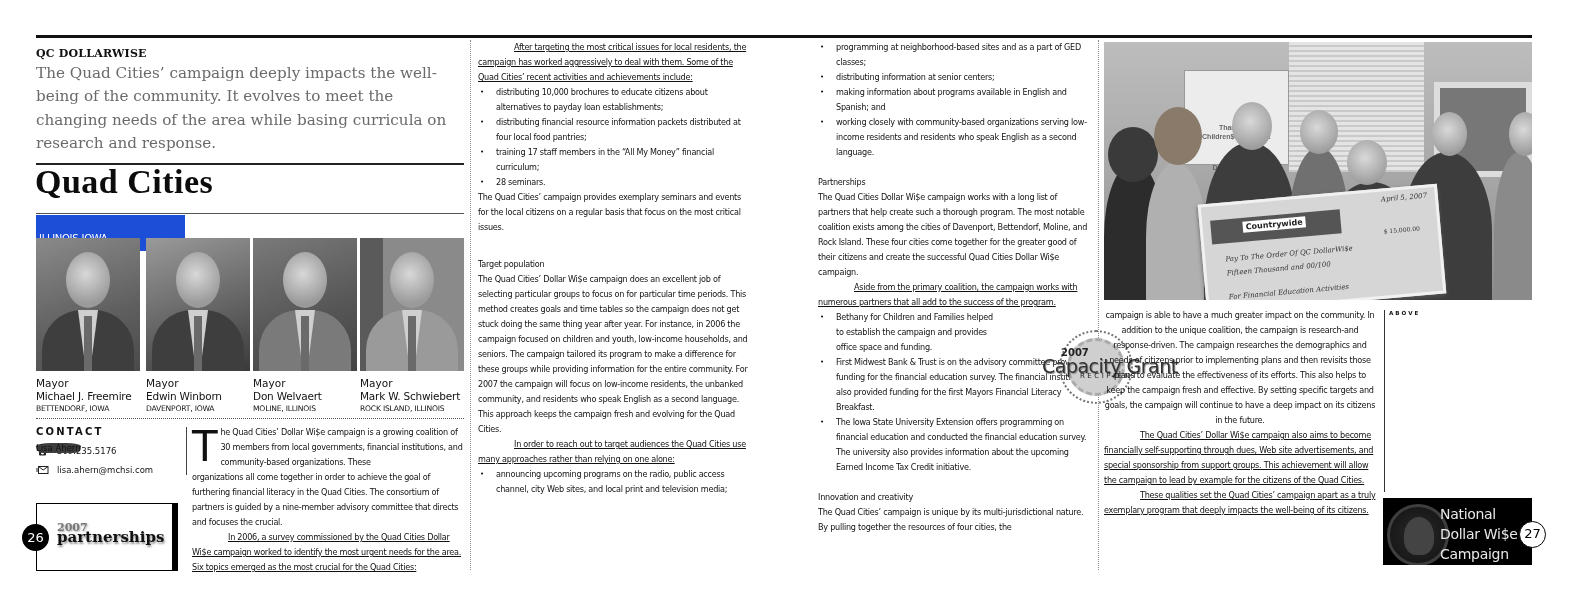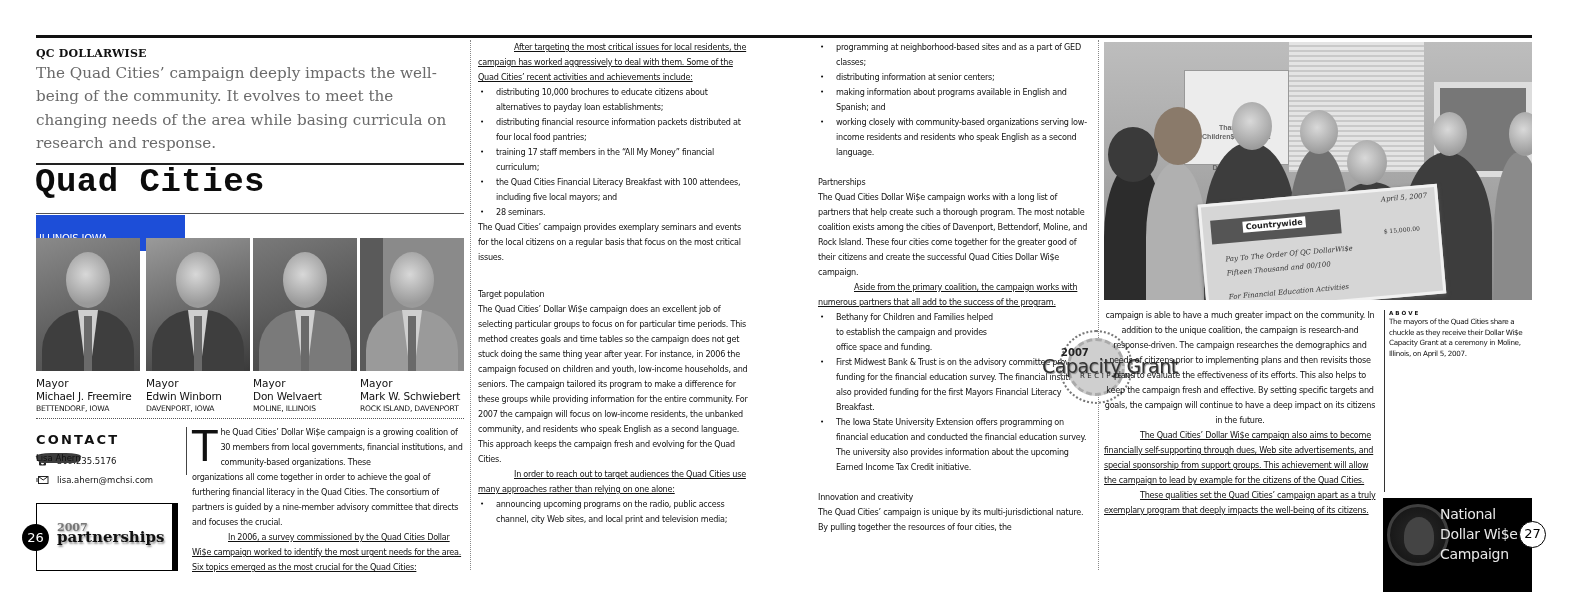--- a/index.html
+++ b/index.html
@@ -5,38 +5,38 @@
   * { box-sizing: border-box; margin: 0; padding: 0; }
   html, body { width: 1584px; height: 612px; background: #ffffff; overflow: hidden; }
   body { position: relative; font-family: "Liberation Sans", sans-serif; color: #111; }
 
   .topbar { position: absolute; left: 36px; top: 35px; width: 1496px; height: 3px; background: #111; }
 
   
   .kicker { position: absolute; left: 36px; top: 47px; font-family: "DejaVu Serif", serif; font-weight: bold; font-size: 11px; letter-spacing: 0.2px; }
   .deck { position: absolute; left: 36px; top: 62px; width: 430px; font-family: "DejaVu Serif", serif; font-size: 15.2px; line-height: 23.4px; color: #6a6a6a; }
   .rule1 { position: absolute; left: 36px; top: 163px; width: 428px; height: 2px; background: #222; }
-  .title { position: absolute; left: 35px; top: 163px; font-family: Liberation Mono, monospace; font-weight: bold; font-size: 34px; letter-spacing: 0.5px; color: #0c0c0c; }
+  .title { position: absolute; left: 35px; top: 163px; font-family: Liberation Serif, serif; font-weight: bold; font-size: 34px; letter-spacing: 0.5px; color: #0c0c0c; }
   .rule2 { position: absolute; left: 36px; top: 213px; width: 428px; height: 1px; background: #555; }
   .statebar { position: absolute; left: 36px; top: 215px; width: 149px; height: 17px; background: #1d4ed8; color: #fff; font-family: "DejaVu Sans", sans-serif; font-size: 10px; padding: 18px 3px; letter-spacing: -0.3px; }
 
   .mayors { position: absolute; left: 36px; top: 238px; width: 448px; height: 180px; }
   .mayor { position: absolute; top: 0; width: 104px; }
   .mayor .photo { width: 104px; height: 133px; background: linear-gradient(160deg, #8a8a8a 0%, #5f5f5f 60%, #4a4a4a 100%); position: relative; overflow: hidden; }
   .mayor .photo .head { position: absolute; left: 30px; top: 14px; width: 44px; height: 56px; border-radius: 50%; background: radial-gradient(circle at 45% 40%, #d8d8d8, #9a9a9a 70%); }
   .mayor .photo .body { position: absolute; left: 6px; top: 72px; width: 92px; height: 70px; border-radius: 40px 40px 0 0; background: #3e3e3e; }
   .mayor .photo .shirt { position: absolute; left: 42px; top: 72px; width: 20px; height: 62px; background: #cfcfcf; clip-path: polygon(0 0, 100% 0, 60% 100%, 40% 100%); }
   .mayor .photo .tie { position: absolute; left: 48px; top: 78px; width: 8px; height: 56px; background: #6a6a6a; }
   .mayor .role { font-family: "DejaVu Sans", sans-serif; font-size: 10.5px; margin-top: 6px; line-height: 13px; }
   .mayor .name { font-family: "DejaVu Sans", sans-serif; font-size: 10.5px; line-height: 13px; letter-spacing: -0.2px; white-space: nowrap; }
   .mayor .city { font-family: "DejaVu Sans", sans-serif; font-size: 7.6px; line-height: 11px; letter-spacing: -0.2px; white-space: nowrap; }
   .dotrule { position: absolute; left: 36px; top: 418px; width: 428px; border-top: 1px dotted #555; }
 
   .contact { position: absolute; left: 36px; top: 422px; width: 145px; font-family: "DejaVu Sans", sans-serif; }
-  .contact .lbl { font-size: 13px; font-weight: bold; letter-spacing: 2.2px; margin-top: 10px; }
+  .contact .lbl { font-size: 10px; font-weight: bold; letter-spacing: 2.2px; margin-top: 4px; }
   .contact .person { font-size: 8.5px; margin-top: 6px; }
   .contact .row { font-size: 8.5px; margin-top: 9px; display: flex; align-items: center; gap: 8px; }
   .contact .ico { width: 13px; height: 10px; display: inline-block; }
   .vrule-contact { position: absolute; left: 186px; top: 427px; width: 1px; height: 48px; background: #444; }
 
   .footer-left { position: absolute; left: 36px; top: 503px; width: 142px; height: 68px; border: 1px solid #000; border-right: 6px solid #000; }
   .page-num-left { position: absolute; left: 22px; top: 524px; width: 27px; height: 27px; border-radius: 50%; background: #000; color: #fff; font-family: "DejaVu Sans", sans-serif; font-size: 13px; text-align: center; line-height: 27px; }
   .footer-year { position: absolute; left: 57px; top: 521px; font-family: "DejaVu Serif", serif; font-weight: bold; font-size: 11px; color: #777; text-shadow: 1px 1px 2px #aaa; }
   .footer-word { position: absolute; left: 57px; top: 528px; font-family: "DejaVu Serif", serif; font-weight: bold; font-size: 15px; color: #111; text-shadow: 1px 2px 2px #999; }
 
@@ -69,21 +69,21 @@
   .check { position: absolute; left: 98px; top: 152px; width: 240px; height: 110px; background: #d6d6d6; border: 3px solid #f1f1f1; transform: rotate(-5deg); box-shadow: 0 2px 4px #555; }
   .check-band { position: absolute; left: 8px; top: 14px; width: 130px; height: 24px; background: #555; }
   .check-logo { position: absolute; left: 40px; top: 18px; background: #fff; font-family: "DejaVu Sans", sans-serif; font-size: 8px; font-weight: bold; padding: 1px 3px; color: #222; }
   .check-line { position: absolute; font-family: "DejaVu Serif", serif; font-style: italic; font-size: 7px; color: #333; }
 
   .caption-rule { position: absolute; left: 1384px; top: 310px; width: 1px; height: 182px; background: #333; }
   .caption { position: absolute; left: 1389px; top: 310px; width: 146px; font-family: "DejaVu Sans", sans-serif; }
   .caption .lbl { font-size: 5.6px; font-weight: bold; letter-spacing: 2px; }
   .caption .txt { font-size: 7.2px; line-height: 10.5px; letter-spacing: -0.35px; margin-top: 1px; }
 
-  .footer-right { position: absolute; left: 1383px; top: 498px; width: 149px; height: 94px; background: #000; overflow: hidden; }
+  .footer-right { position: absolute; left: 1383px; top: 498px; width: 149px; height: 67px; background: #000; overflow: hidden; }
   .seal { position: absolute; left: 4px; top: 6px; width: 62px; height: 62px; border-radius: 50%; border: 3px solid #3e3e3e; background: radial-gradient(circle, #2a2a2a, #111); }
   .seal-inner { position: absolute; left: 14px; top: 10px; width: 30px; height: 38px; background: #444; border-radius: 50% 50% 40% 40%; }
   .footer-right .ftxt { position: absolute; left: 57px; top: 6px; color: #e8e8e8; font-family: "DejaVu Sans", sans-serif; font-size: 14px; line-height: 20px; letter-spacing: -0.3px; }
   .page-num-right { position: absolute; left: 1519px; top: 521px; width: 27px; height: 27px; border-radius: 50%; background: #fff; border: 1.5px solid #000; color: #000; font-family: "DejaVu Sans", sans-serif; font-size: 13px; text-align: center; line-height: 24px; }
 
   .badge { position: absolute; left: 1044px; top: 322px; width: 90px; height: 90px; }
   .badge-circle { position: absolute; left: 15px; top: 8px; width: 74px; height: 74px; border-radius: 50%; border: 2px dotted #777; }
   .badge-fill { position: absolute; left: 23px; top: 16px; width: 58px; height: 58px; border-radius: 50%; background: #cfcfcf; border: 3px dashed #aaa; }
   .badge-year { position: absolute; left: 17px; top: 25px; font-family: "DejaVu Sans", sans-serif; font-weight: bold; font-size: 10px; color: #222; }
   .badge-main { position: absolute; left: -2px; top: 33px; font-family: "DejaVu Sans", sans-serif; font-size: 19px; color: #333; white-space: nowrap; letter-spacing: -0.5px; text-shadow: 1px 1px 1px #888; }
@@ -137,21 +137,21 @@
   </div>
   <div class="mayor" style="left:324px">
     <div class="photo" style="background:linear-gradient(90deg,#5a5a5a 0 22%,#8a8a8a 22%)">
         <div class="body" style="background:#9a9a9a"></div>
         <div class="shirt"></div>
         <div class="tie"></div>
         <div class="head"></div>
       </div>
     <div class="role">Mayor</div>
     <div class="name">Mark W. Schwiebert</div>
-    <div class="city">ROCK ISLAND, DAVENPORT</div>
+    <div class="city">ROCK ISLAND, ILLINOIS</div>
   </div>
 </div>
 <div class="dotrule"></div>
 
 <div class="contact">
   <div class="lbl">CONTACT</div>
   <div class="person">Lisa Ahern</div>
   <div class="row">
     <span class="ico">
       <svg width="13" height="10" viewBox="0 0 13 10">
@@ -189,21 +189,20 @@
 </div>
 
 <div class="vdot" style="left:470px; top:40px; height:530px;"></div>
 
 <div class="col col2">
   <p class="indent">After targeting the most critical issues for local residents, the campaign has worked aggressively to deal with them. Some of the Quad Cities’ recent activities and achievements include:</p>
   <ul>
     <li>distributing 10,000 brochures to educate citizens about alternatives to payday loan establishments;</li>
     <li>distributing financial resource information packets distributed at four local food pantries;</li>
     <li>training 17 staff members in the “All My Money” financial curriculum;</li>
-    <li>the Quad Cities Financial Literacy Breakfast with 100 attendees, including five local mayors; and</li>
     <li>28 seminars.</li>
   </ul>
   <p>The Quad Cities’ campaign provides exemplary seminars and events for the local citizens on a regular basis that focus on the most critical issues.</p>
   <p class="head" style="margin-top:22px">Target population</p>
   <p>The Quad Cities’ Dollar Wi$e campaign does an excellent job of selecting particular groups to focus on for particular time periods. This method creates goals and time tables so the campaign does not get stuck doing the same thing year after year. For instance, in 2006 the campaign focused on children and youth, low-income households, and seniors. The campaign tailored its program to make a difference for these groups while providing information for the entire community. For 2007 the campaign will focus on low-income residents, the unbanked community, and residents who speak English as a second language. This approach keeps the campaign fresh and evolving for the Quad Cities.</p>
   <p class="indent">In order to reach out to target audiences the Quad Cities use many approaches rather than relying on one alone:</p>
   <ul>
     <li>announcing upcoming programs on the radio, public access channel, city Web sites, and local print and television media;</li>
   </ul>
 </div>
@@ -276,21 +275,20 @@
 
 <div class="col col4">
   <p style="padding-left:0; text-align:center;">campaign is able to have a much greater impact on the community. In addition to the unique coalition, the campaign is research-and response-driven. The campaign researches the demographics and needs of citizens prior to implementing plans and then revisits those plans to evaluate the effectiveness of its efforts. This also helps to keep the campaign fresh and effective. By setting specific targets and goals, the campaign will continue to have a deep impact on its citizens in the future.</p>
   <p class="indent">The Quad Cities’ Dollar Wi$e campaign also aims to become financially self-supporting through dues, Web site advertisements, and special sponsorship from support groups. This achievement will allow the campaign to lead by example for the citizens of the Quad Cities.</p>
   <p class="indent">These qualities set the Quad Cities’ campaign apart as a truly exemplary program that deeply impacts the well-being of its citizens.</p>
 </div>
 
 <div class="caption-rule"></div>
 <div class="caption">
   <div class="lbl">ABOVE</div>
-  <div class="txt">The mayors of the Quad Cities share a chuckle as they receive their Dollar Wi$e Capacity Grant at a ceremony in Moline, Illinois, on April 5, 2007.</div>
 </div>
 
 <div class="footer-right">
   <div class="seal">
       <div class="seal-inner"></div>
     </div>
   <div class="ftxt">
     <div>National</div>
     <div>Dollar Wi$e</div>
     <div>Campaign</div>

